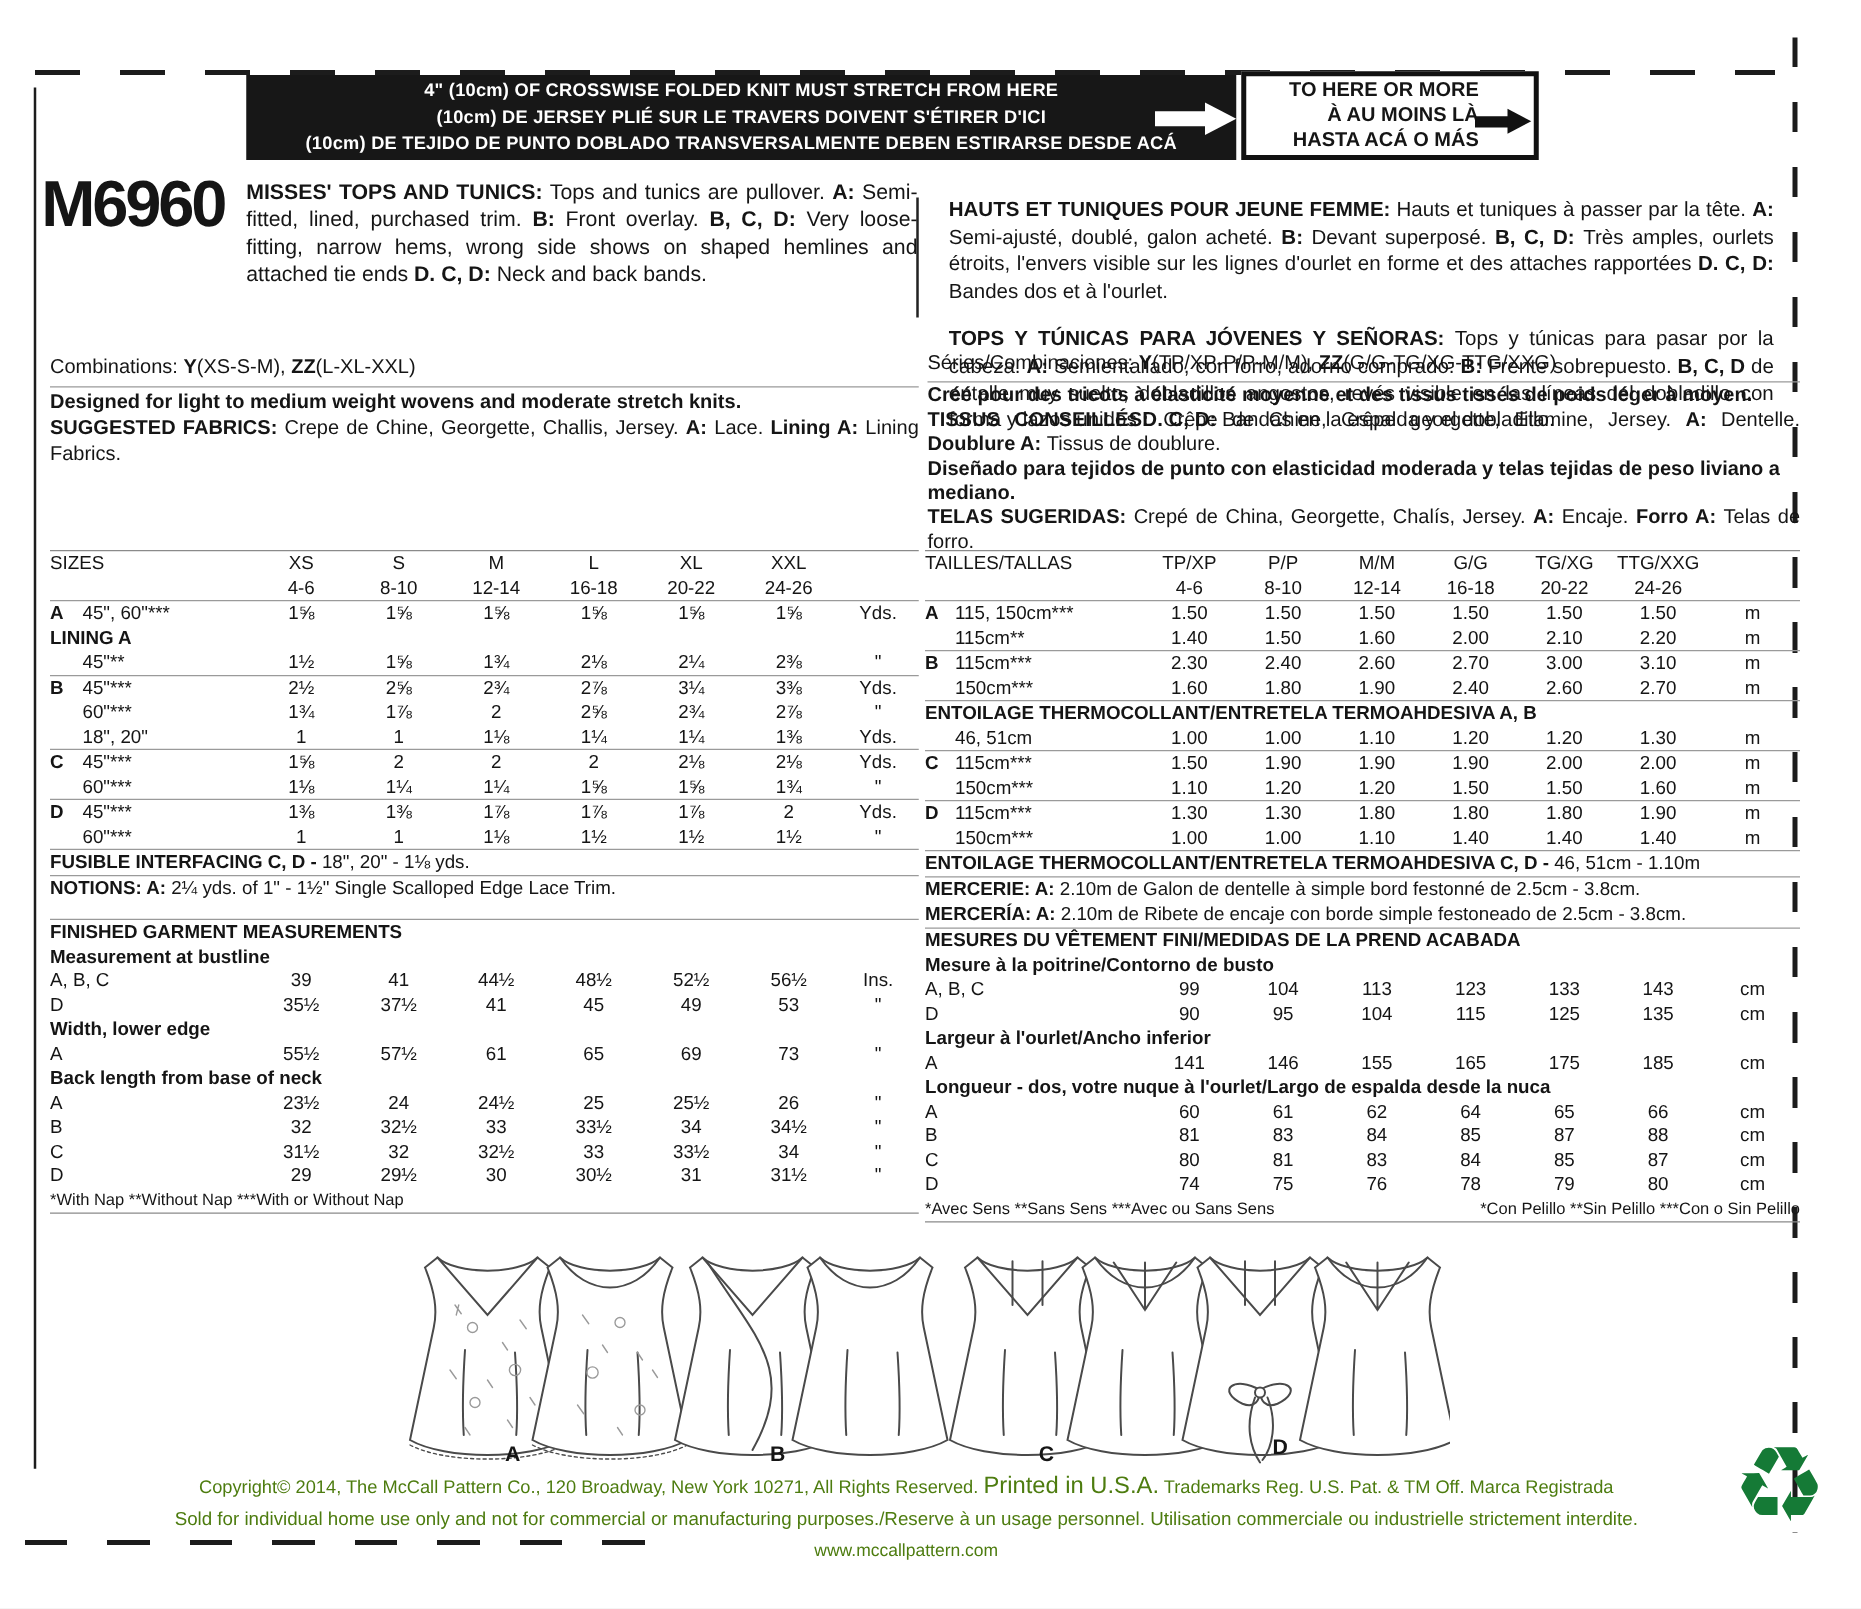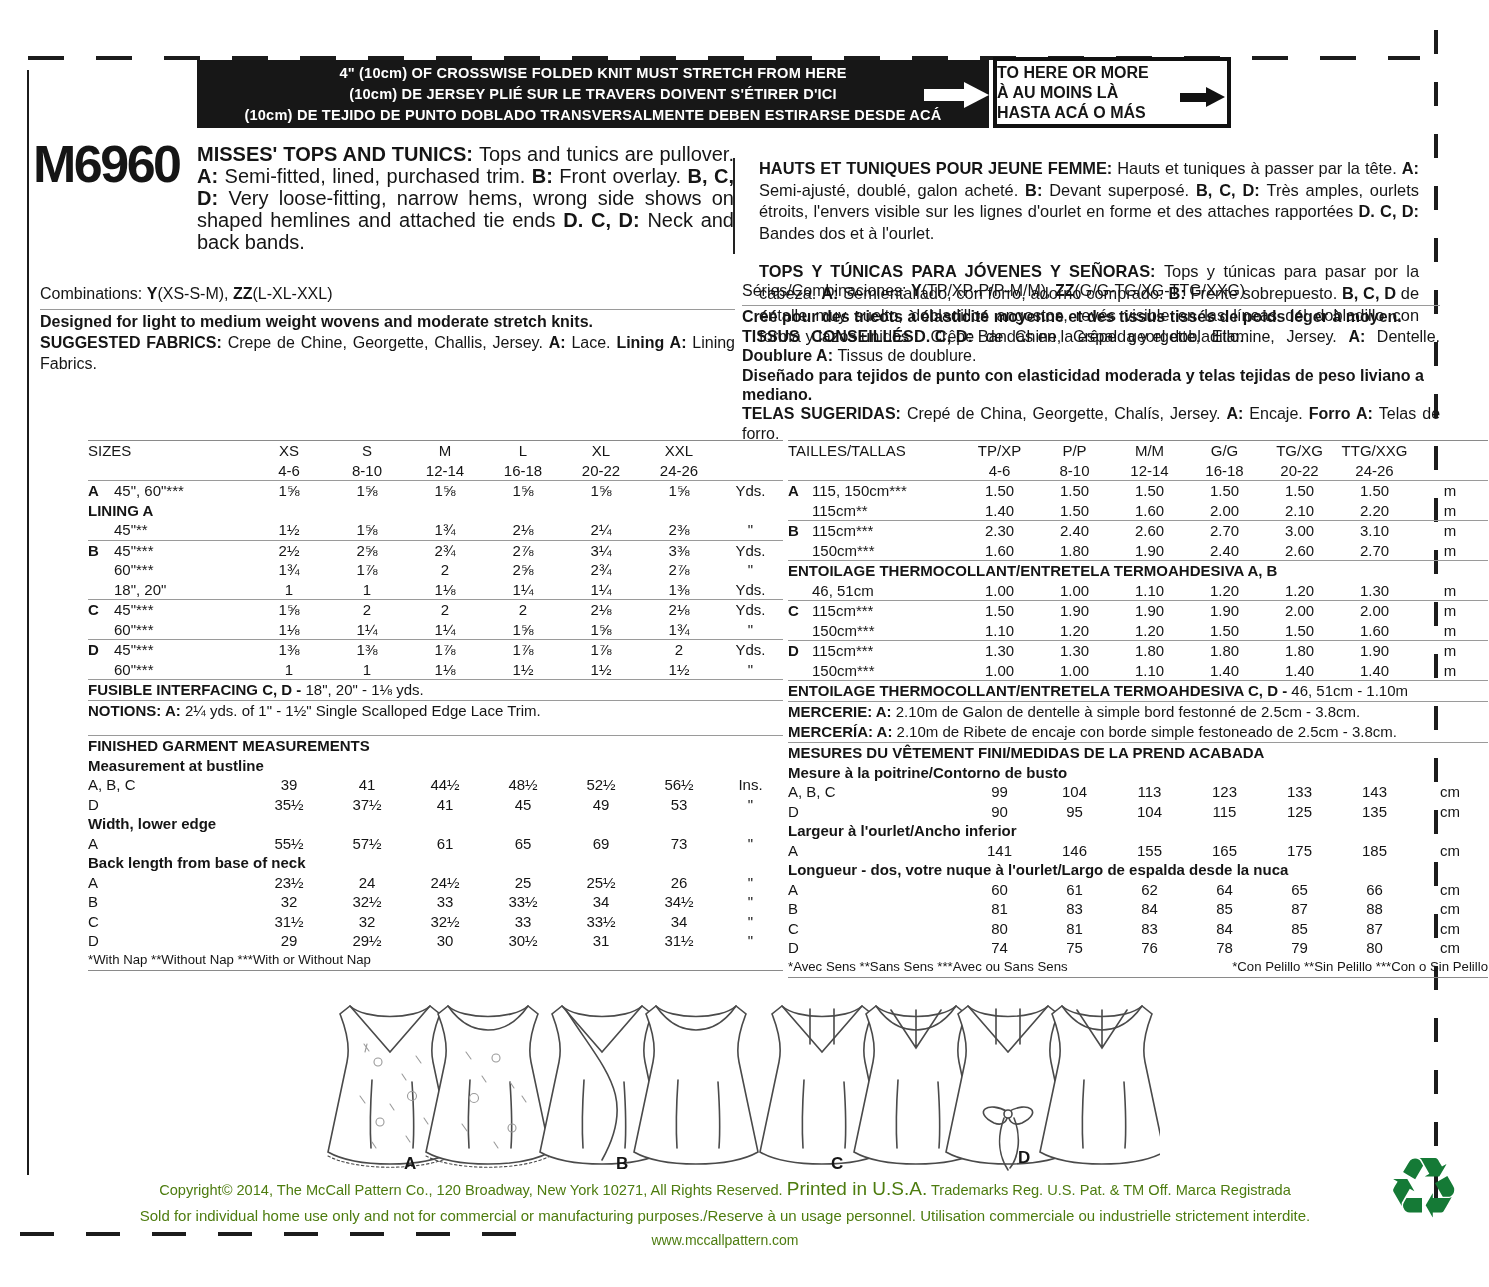--- a/index.html
+++ b/index.html
@@ -15,41 +15,41 @@
     background:repeating-linear-gradient(180deg,#1c1c1c 0 24px,transparent 24px 52px);}
   .edge-left{left:27px;top:70px;width:2px;height:1105px;background:#1c1c1c;}
   
   .banner{left:197px;top:60px;width:792px;height:68px;background:#171717;color:#fff;
     display:flex;flex-direction:column;justify-content:center;align-items:center;
     font-weight:bold;font-size:14.6px;line-height:21px;letter-spacing:.2px;}
   .warr-shaft{left:924px;top:89px;width:42px;height:12px;background:#fff;z-index:2;}
   .warr-tip{left:964px;top:82px;width:0;height:0;border-top:13px solid transparent;
     border-bottom:13px solid transparent;border-left:25px solid #fff;z-index:2;}
   .tbox{left:993px;top:57px;width:238px;height:71px;border:4px solid #111;background:#fff;
-    box-sizing:border-box;display:flex;flex-direction:column;justify-content:center;align-items:flex-start;
-    font-weight:bold;font-size:16px;line-height:20px;padding-right:64px;}
+    box-sizing:border-box;display:flex;flex-direction:column;justify-content:center;align-items:flex-end;
+    font-weight:bold;font-size:16px;line-height:20px;padding-right:44px;}
   .barr-shaft{left:1180px;top:93px;width:28px;height:9px;background:#111;}
   .barr-tip{left:1206px;top:87px;width:0;height:0;border-top:10.5px solid transparent;
     border-bottom:10.5px solid transparent;border-left:19px solid #111;}
   
   .pnum{left:33px;top:134px;font-size:52px;font-weight:bold;letter-spacing:-2.5px;}
-  .desc-en{left:197px;top:143px;width:537px;font-size:20px;line-height:22px;text-align:justify;}
+  .desc-en{left:197px;top:143px;width:537px;font-size:17px;line-height:22px;text-align:justify;}
   .divider{left:733px;top:158px;width:2px;height:96px;background:#222;}
   .desc-intl{left:742px;top:141px;width:694px;font-size:16.4px;line-height:21.6px;text-align:justify;}
   .desc-intl p{margin:17px;}
   .b{font-weight:bold;}
   
   .combo{font-size:16px;line-height:21px;}
   .combo-en{left:40px;top:283px;width:695px;}
   .combo-intl{left:742px;top:281px;width:698px;line-height:19.4px;}
   .uline{border-bottom:1.4px solid #9a9a9a;padding-bottom:5px;margin-bottom:1px;}
   .combo p{margin:0;text-align:justify;}
   .combo .nojust{text-align:left;}
   
-  .dtable{border-top:1.6px solid #8a8a8a;border-bottom:1.6px solid #8a8a8a;font-size:15px;margin-left:48px;}
+  .dtable{border-top:1.6px solid #8a8a8a;border-bottom:1.6px solid #8a8a8a;font-size:15px;}
   .t-en{left:40px;top:440px;width:695px;}
   .t-fr{left:740px;top:440px;width:700px;}
   .trow{display:grid;height:19.5px;align-items:center;}
   .t-en .trow{grid-template-columns:26px 136px repeat(6,78px) 65px;}
   .t-fr .trow{grid-template-columns:24px 150px repeat(6,75px) 76px;}
   .lblwrap{grid-column:span 2;white-space:nowrap;}
   .cellc,.cellu{text-align:center;}
   .cellk{font-weight:bold;}
   .celll{white-space:nowrap;}
   .srow{height:19.5px;line-height:19.5px;font-weight:bold;white-space:nowrap;}

